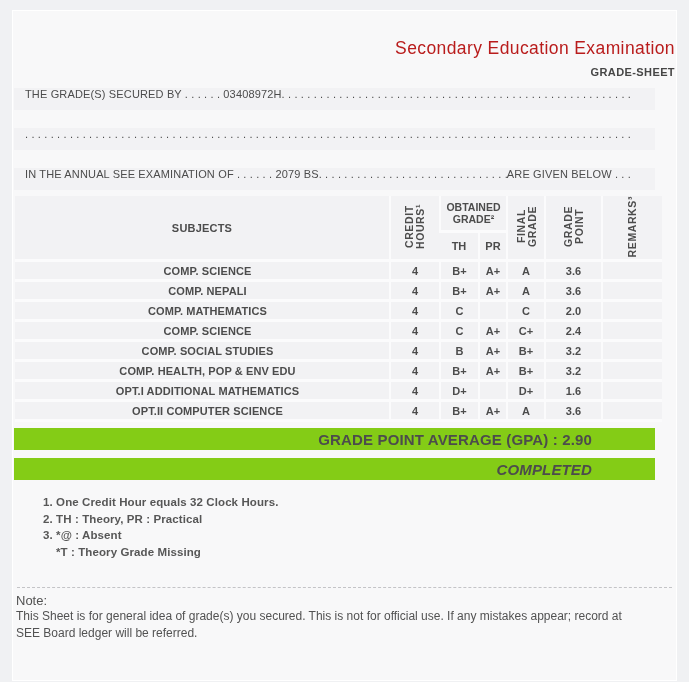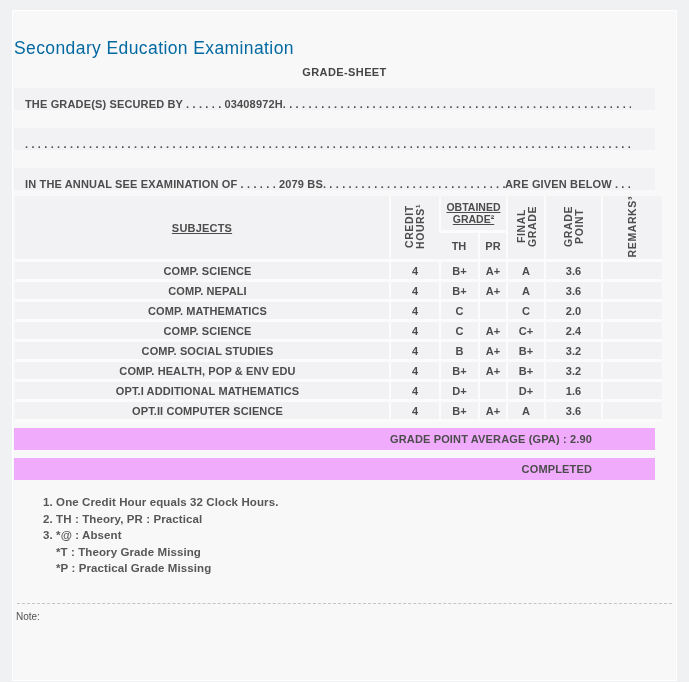--- a/index.html
+++ b/index.html
@@ -15,45 +15,45 @@
     position: relative;
     margin: 10px 12px 0;
     height: 671px;
     background: #f8f8f9;
     border: 1px solid #ffffff;
     padding: 0 1px;
     overflow: hidden;
   }
   .title {
     margin-top: 27px;
-    text-align: left;
+    text-align: right;
     font-size: 17.5px;
     line-height: 20px;
     font-weight: 400;
     letter-spacing: 0.4px;
-    color: #0369a1;
+    color: #b91c1c;
   }
   .subtitle {
     margin-top: 8px;
-    text-align: center;
+    text-align: right;
     font-size: 11px;
     line-height: 13px;
     font-weight: bold;
     letter-spacing: 0.4px;
     color: #464646;
   }
   .info-stripe {
     margin: 18px 20px 6px 0;
     height: 22px;
     background: #f2f2f4;
     display: flex;
-    align-items: flex-end;
+    align-items: flex-start;
     padding: 0 24px 0 11px;
     font-size: 11px;
-    font-weight: bold;
+    font-weight: normal;
     letter-spacing: 0.15px;
     white-space: nowrap;
     overflow: hidden;
   }
   .info-stripe.first { margin-top: 9px; }
   .filler { flex: 1 1 0; overflow: hidden; white-space: nowrap; }
   .suffix { white-space: nowrap; }
 
   table.grades {
     margin-left: 1px;
@@ -66,69 +66,69 @@
   }
   table.grades th, table.grades td {
     background: #f2f2f4;
     border-left: 2px solid #fbfbfc;
     border-bottom: 3px solid #fbfbfc;
     padding: 0;
     text-align: center;
     vertical-align: middle;
   }
   table.grades th:first-child, table.grades td:first-child { border-left: none; text-align: center; }
-  thead tr.top th { height: 27px; text-decoration: underline; }
+  thead tr.top th { height: 27px; }
   thead tr.sub th { height: 23px; }
   th.obtained { border-bottom: 2px solid #fbfbfc; font-size: 10.5px; line-height: 12px; padding-top: 2px; }
   th.subjects-h { text-align: left; padding-left: 11px; letter-spacing: 0.2px; }
   tbody td { height: 20px; }
   tbody td.subject { text-align: left; padding-left: 11px; letter-spacing: 0.1px; }
   .vlabel {
     display: inline-block;
     writing-mode: vertical-rl;
     transform: rotate(180deg);
     line-height: 10.5px;
     font-size: 10.5px;
     letter-spacing: 0.6px;
     white-space: nowrap;
   }
   .vlabel span { display: block; }
 
   .summary-stripe {
     margin: 6px 20px 5px 0;
     height: 22px;
-    background: #f0abfc;
+    background: #84cc16;
     display: flex;
     align-items: center;
     justify-content: flex-end;
     padding-right: 63px;
-    font-size: 11px;
+    font-size: 15px;
     font-weight: bold;
     letter-spacing: 0.15px;
   }
-  .summary-stripe.second { margin-top: 8px; }
+  .summary-stripe.second { margin-top: 8px; font-style: italic; }
 
   .footnotes {
     margin: 14px 0 0 29px;
     font-size: 11.5px;
     line-height: 16.4px;
     font-weight: bold;
     letter-spacing: 0.1px;
     color: #575757;
   }
   .fn-indent { padding-left: 13px; }
 
   .note-sep {
     margin: 27px 3px 0 3px;
     border-top: 1px dashed #c4c4c7;
     height: 0;
   }
   .note-label {
     margin: 5px 0 0 2px;
-    font-size: 10px;
+    font-size: 13px;
     line-height: 15px;
     font-weight: 400;
     color: #525252;
   }
   .note-text {
     margin: 0 0 0 2px;
     max-width: 618px;
     font-size: 12px;
     line-height: 17px;
     font-weight: 400;
@@ -271,19 +271,19 @@
   </div>
   <div class="summary-stripe second">
     <span>COMPLETED</span>
   </div>
 
   <div class="footnotes">
     <div>1. One Credit Hour equals 32 Clock Hours.</div>
     <div>2. TH : Theory, PR : Practical</div>
     <div>3. *@ : Absent</div>
     <div class="fn-indent">*T : Theory Grade Missing</div>
-    <div class="fn-indent">*P : Practical Grade Missing</div>
   </div>
 
   <div class="note-sep"></div>
   <div class="note-label">Note:</div>
+  <div class="note-text">This Sheet is for general idea of grade(s) you secured. This is not for official use. If any mistakes appear; record at SEE Board ledger will be referred.</div>
 
 </div>
 
 </body></html>

